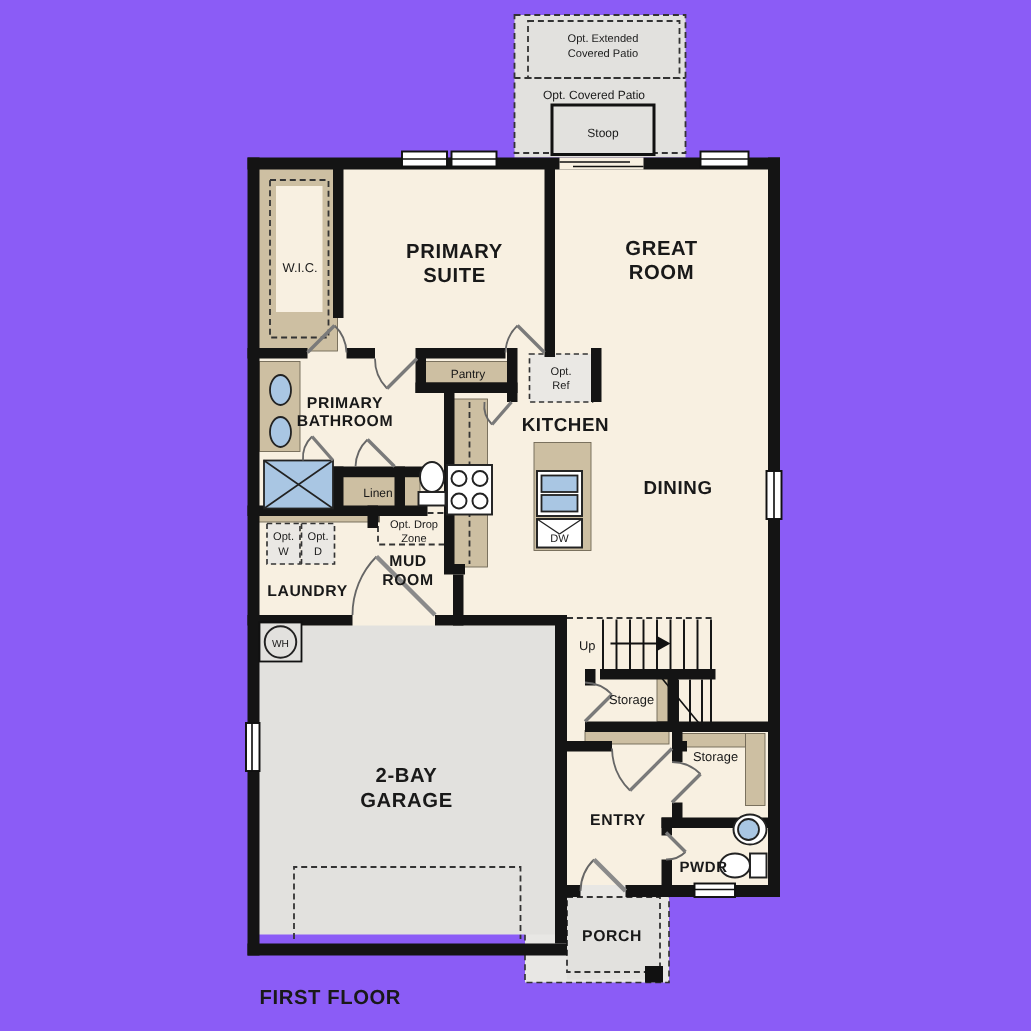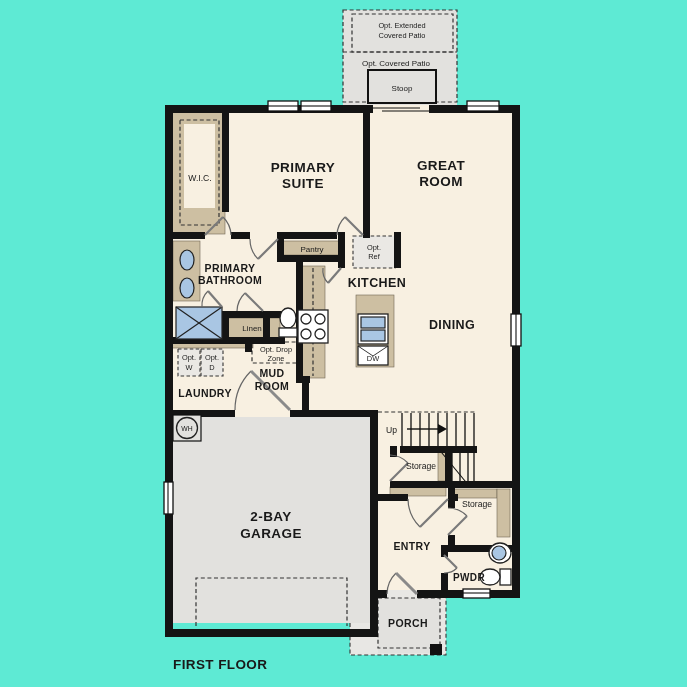--- a/index.html
+++ b/index.html
@@ -1,16 +1,16 @@
 <!DOCTYPE html>
 <html style="--wall: #141414; --interior: #f8f0e1; --cabinet: #cdbfa2; --outdoor: #e2e1de; --optional: #eae8e4; --fixture: #a9c6e3;"><head>
 <meta charset="utf-8">
 <style>
   html,body{margin:0;padding:0;background:#ffffff;}
-  .stage{width:687px;height:687px;position:relative;background:#5eead4;}
+  .stage{width:687px;height:687px;position:relative;background:#8b5cf6;}
   svg{display:block;}
   text{font-family:"Liberation Sans","DejaVu Sans",sans-serif;fill:#191919;}
   .room{font-weight:700;letter-spacing:.4px;}
   .t14{font-size:13.5px}.t12{font-size:12.5px}.t11{font-size:10.5px}.t10{font-size:10px}
   .t9{font-size:8.6px}.t8{font-size:8px}.t7{font-size:7.4px}.t65{font-size:6.8px}.t13{font-size:13.5px}
   .wall{fill:var(--wall,#141414);}
   .cream{fill:var(--interior,#f8f0e1);}
   .tan{fill:var(--cabinet,#cdbfa2);stroke:#6f6654;stroke-width:.6;}
   .gray{fill:var(--outdoor,#e2e1de);}
   .opt{fill:var(--optional,#eae8e4);}

